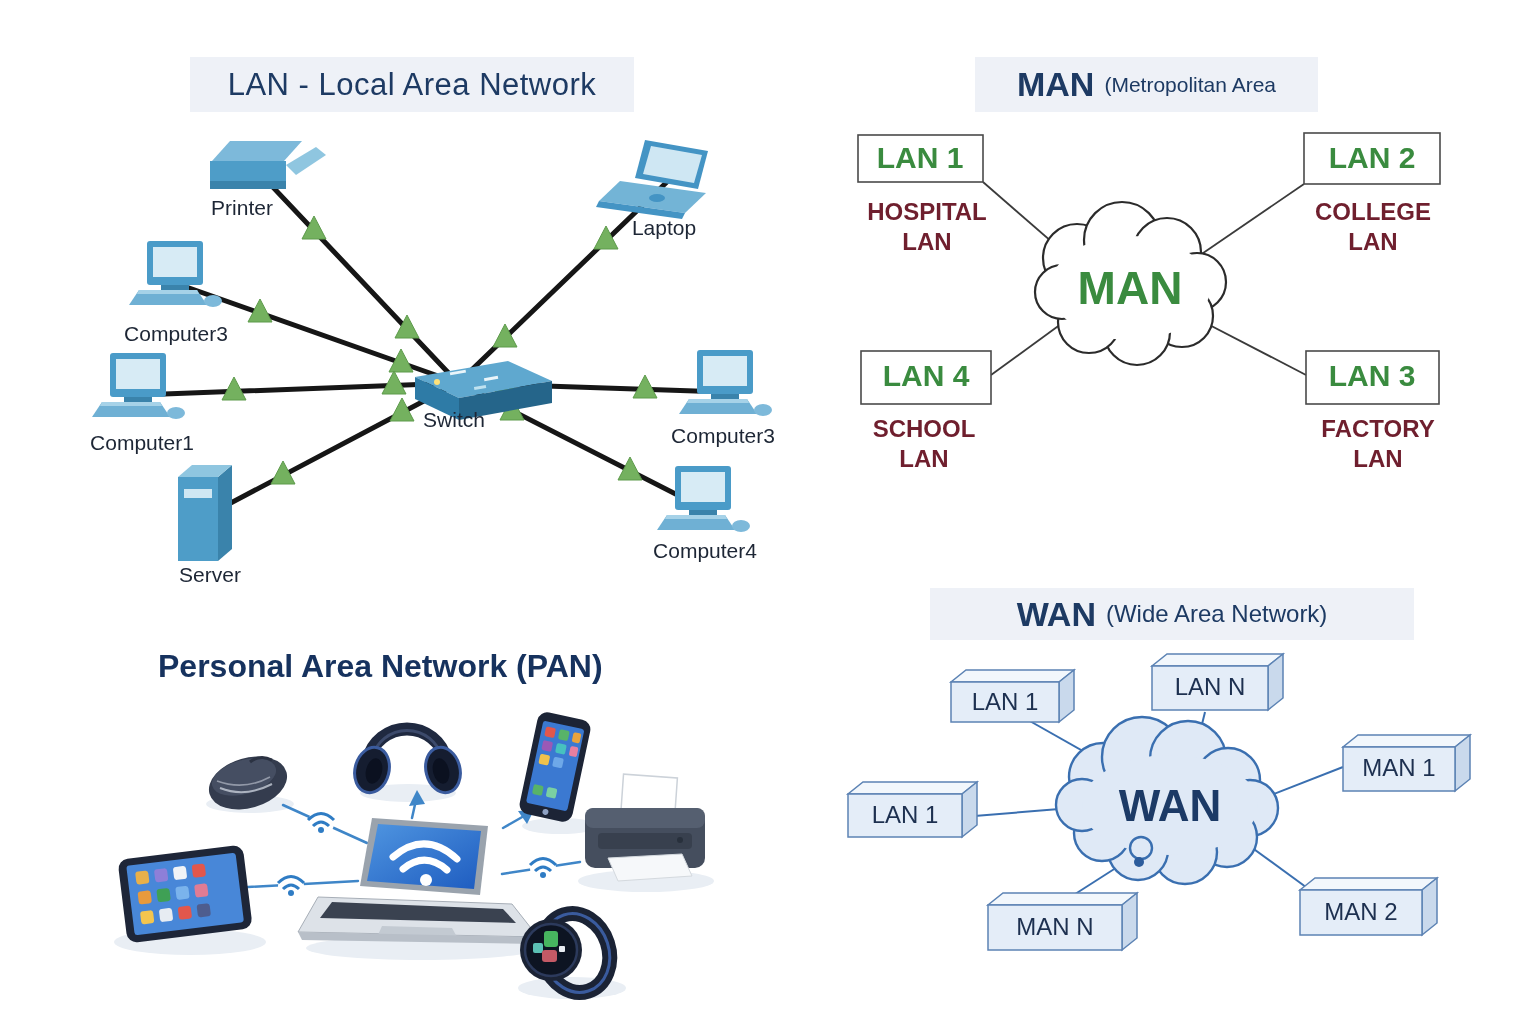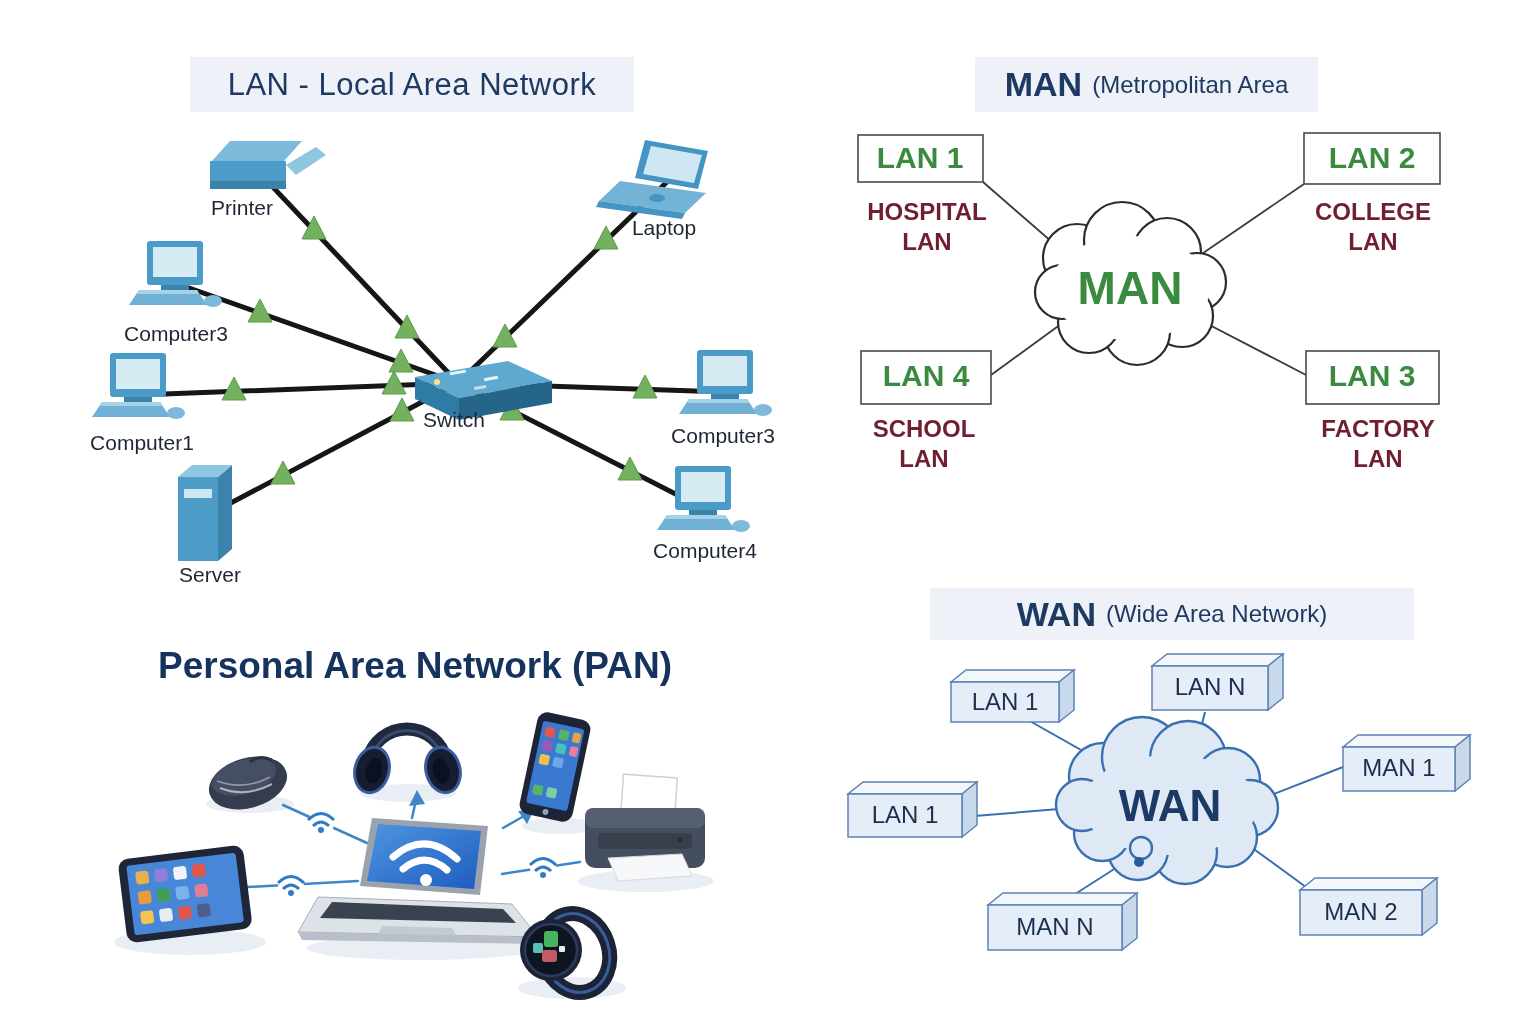--- a/index.html
+++ b/index.html
@@ -5,26 +5,26 @@
   html,body{margin:0;padding:0;background:#fff;}
   .canvas{position:relative;width:1487px;height:1024px;background:#ffffff;overflow:hidden;
           font-family:"Liberation Sans",sans-serif;text-decoration:underline;}
   .title-bar{position:absolute;background:#eef1f7;display:flex;align-items:center;justify-content:center;
              color:#1d3a63;white-space:nowrap;}
   .title-bar .tb{font-weight:bold;}
   .title-bar .ts{font-weight:normal;margin-left:10px;}
   .lan-title{left:190px;top:57px;width:444px;height:55px;font-size:31px;letter-spacing:.5px;}
   .man-title{left:975px;top:57px;width:343px;height:55px;}
   .man-title .tb{font-size:34px;}
-  .man-title .ts{font-size:24px;}
+  .man-title .ts{font-size:21px;}
   .wan-title{left:930px;top:588px;width:484px;height:52px;}
   .wan-title .tb{font-size:34px;}
   .wan-title .ts{font-size:24px;}
   .pan-title{position:absolute;left:158px;top:645px;width:520px;height:42px;
-             font-size:37px;font-weight:bold;color:#16325e;display:flex;align-items:center;}
+             font-size:32px;font-weight:bold;color:#16325e;display:flex;align-items:center;}
   svg{position:absolute;overflow:visible;}
   svg text{font-family:"Liberation Sans",sans-serif;}
   .devlbl{font-size:21px;fill:#1d2635;text-anchor:middle;}
   .manbox{fill:#ffffff;stroke:#4a4a4a;stroke-width:1.6;}
   .manboxlbl{font-size:30px;font-weight:bold;fill:#3a8b3f;text-anchor:middle;}
   .mancap{font-size:24px;font-weight:bold;fill:#6f1f2e;text-anchor:middle;}
   .manline{stroke:#3b3b3b;stroke-width:1.8;}
   .mancloud{fill:#ffffff;stroke:#2b2b2b;stroke-width:2.2;}
   .mancloudtxt{font-size:46px;font-weight:bold;fill:#3a8b3f;text-anchor:middle;}
   .lanline{stroke:#161616;stroke-width:5;stroke-linecap:round;}

